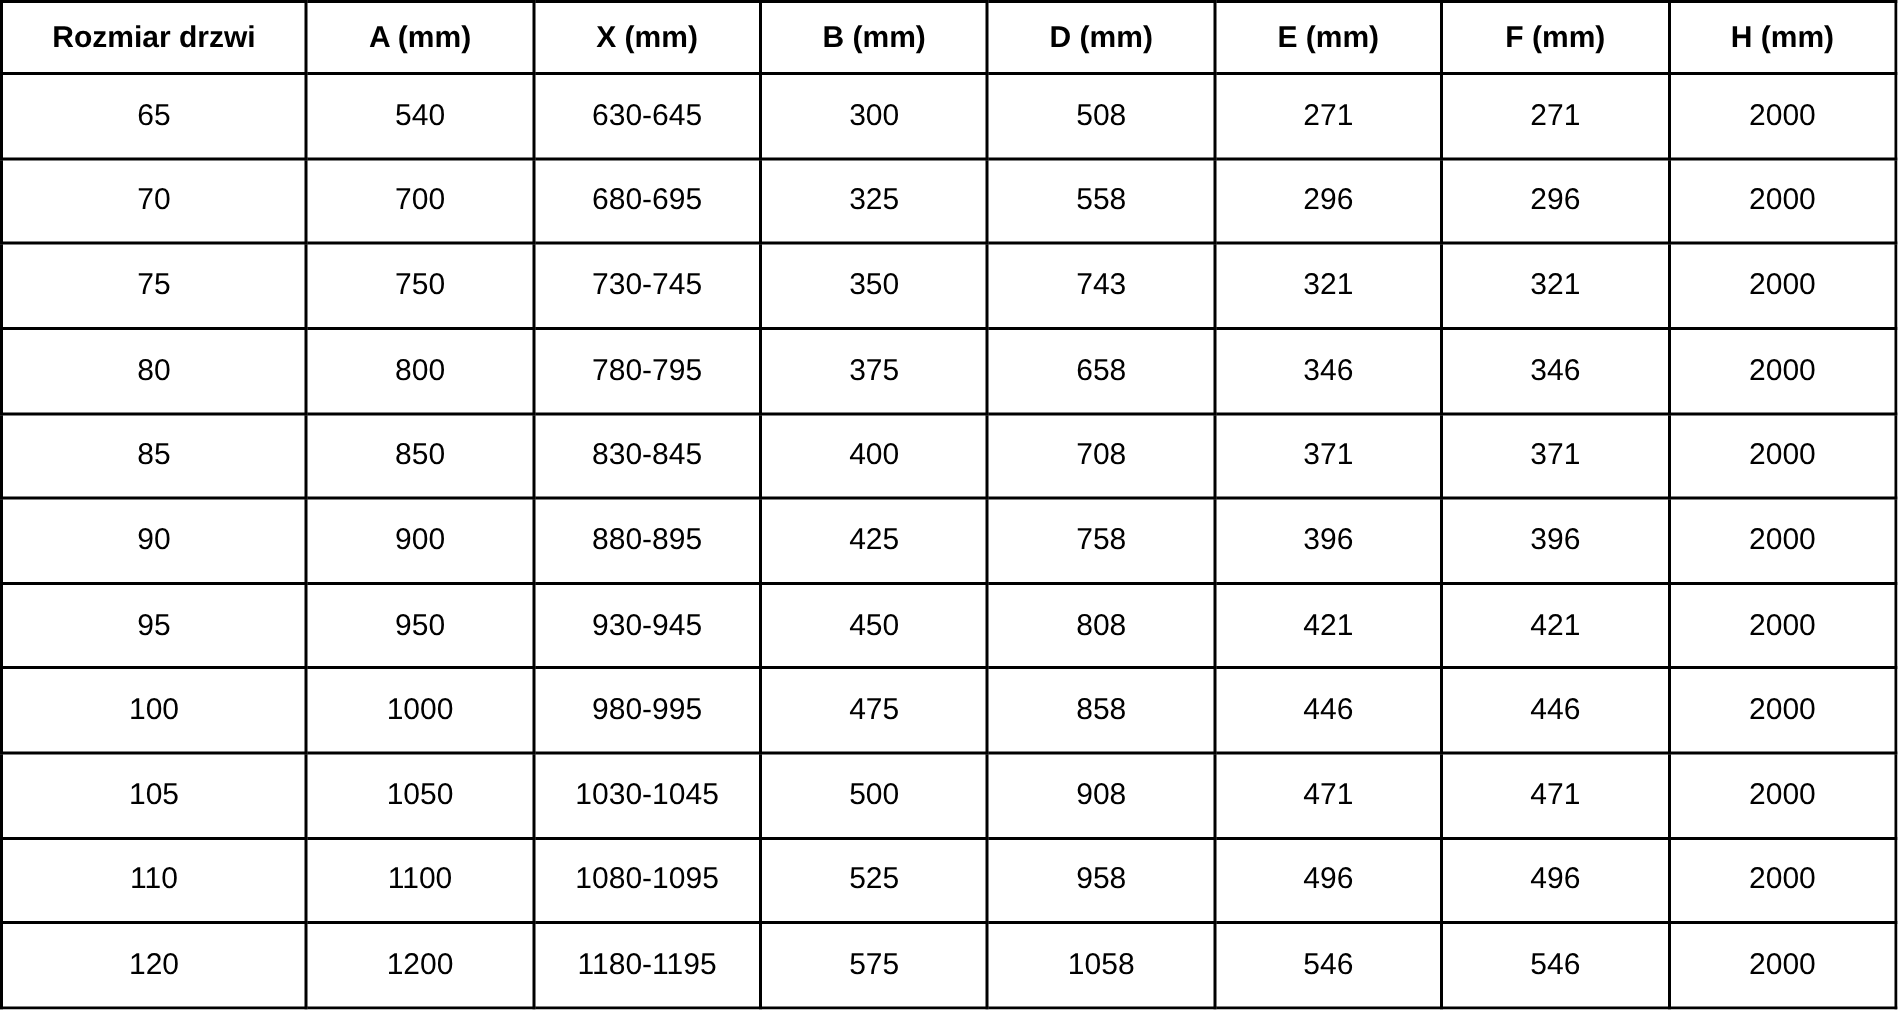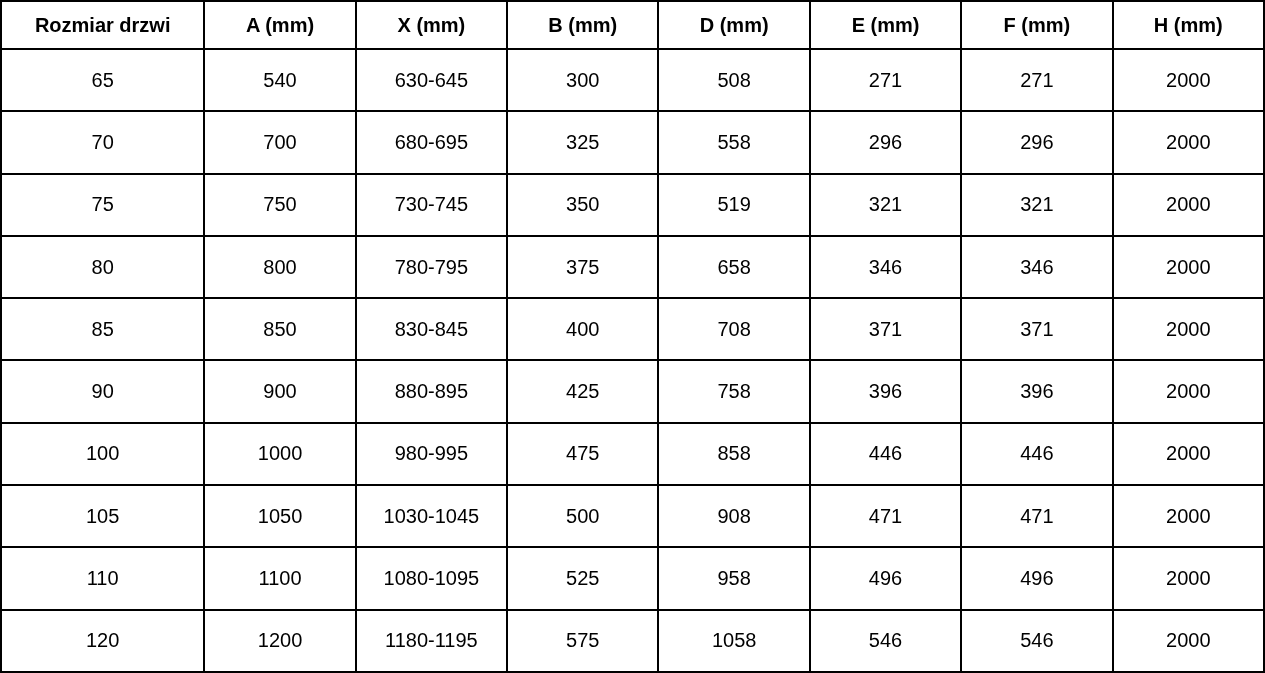--- a/index.html
+++ b/index.html
@@ -87,21 +87,21 @@
         <td>558</td>
         <td>296</td>
         <td>296</td>
         <td>2000</td>
       </tr>
       <tr>
         <td>75</td>
         <td>750</td>
         <td>730-745</td>
         <td>350</td>
-        <td>519</td>
+        <td>743</td>
         <td>321</td>
         <td>321</td>
         <td>2000</td>
       </tr>
       <tr>
         <td>80</td>
         <td>800</td>
         <td>780-795</td>
         <td>375</td>
         <td>658</td>
@@ -120,20 +120,30 @@
         <td>2000</td>
       </tr>
       <tr>
         <td>90</td>
         <td>900</td>
         <td>880-895</td>
         <td>425</td>
         <td>758</td>
         <td>396</td>
         <td>396</td>
+        <td>2000</td>
+      </tr>
+      <tr>
+        <td>95</td>
+        <td>950</td>
+        <td>930-945</td>
+        <td>450</td>
+        <td>808</td>
+        <td>421</td>
+        <td>421</td>
         <td>2000</td>
       </tr>
       <tr>
         <td>100</td>
         <td>1000</td>
         <td>980-995</td>
         <td>475</td>
         <td>858</td>
         <td>446</td>
         <td>446</td>

